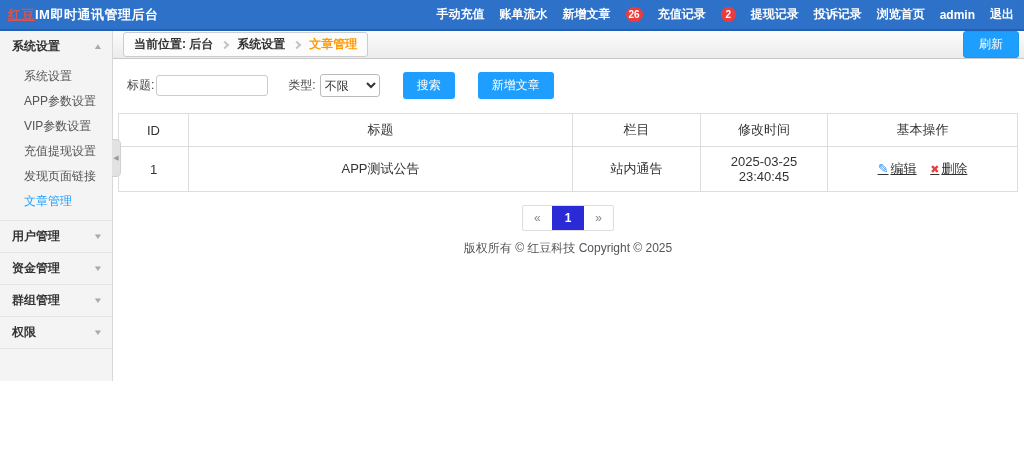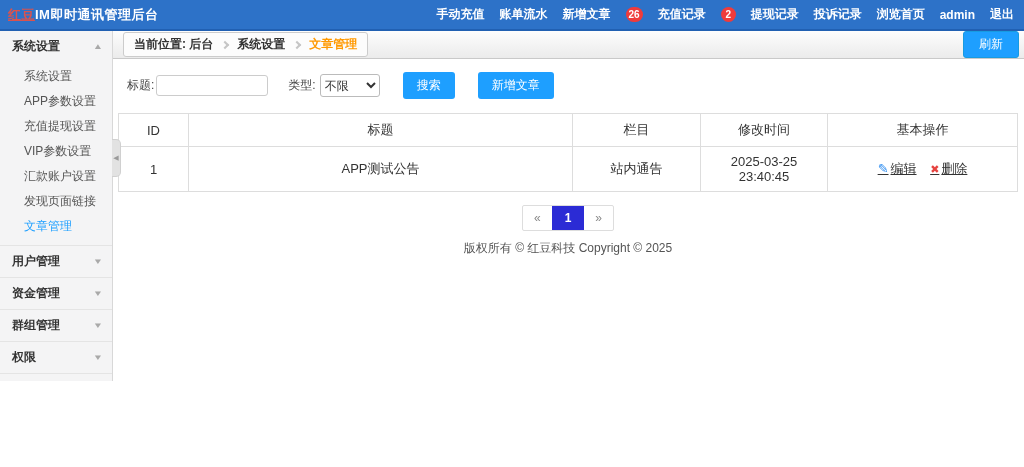--- a/index.html
+++ b/index.html
@@ -106,23 +106,22 @@
 
     <div class="sidebar">
       <div class="menu-section">
         <div class="menu-head">
           <span>系统设置</span>
           <span class="menu-arrow">▲</span>
         </div>
         <div class="menu-items">
           <div class="menu-item">系统设置</div>
           <div class="menu-item">APP参数设置</div>
+          <div class="menu-item">VIP参数设置</div>
           <div class="menu-item">充值提现设置</div>
-          <div class="menu-item">VIP参数设置</div>
-          <div class="menu-item">汇款账户设置</div>
           <div class="menu-item">发现页面链接</div>
           <div class="menu-item active">文章管理</div>
         </div>
       </div>
       <div class="menu-section">
         <div class="menu-head">
           <span>用户管理</span>
           <span class="menu-arrow">▼</span>
         </div>
       </div>

